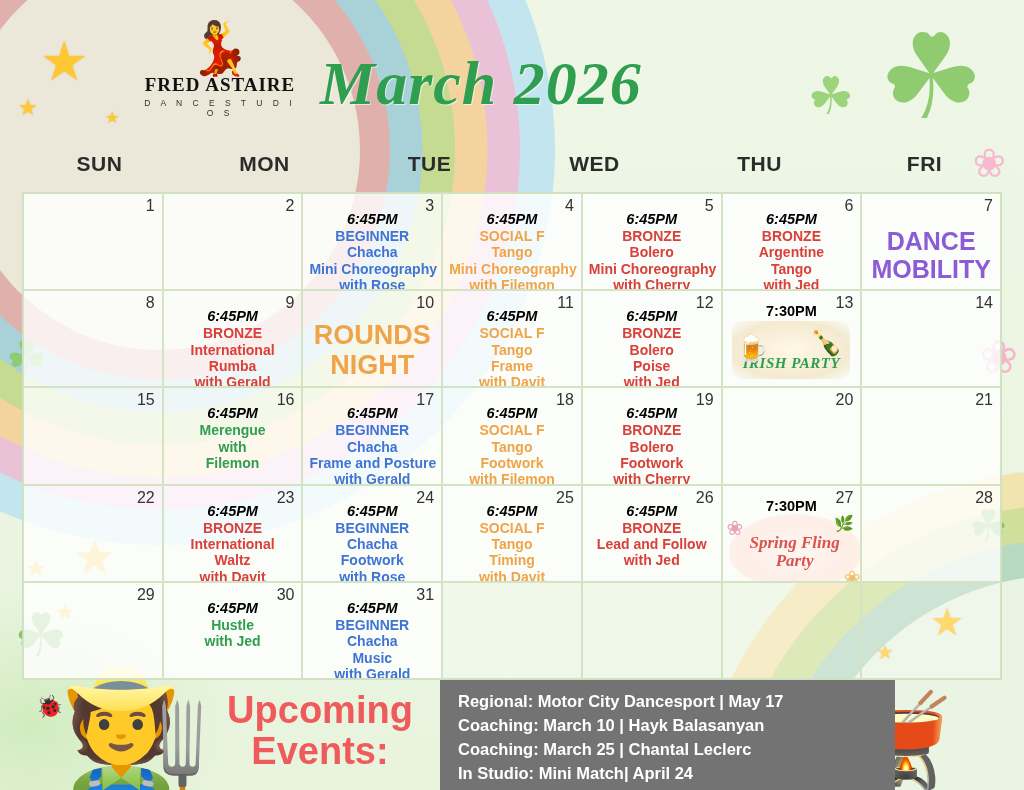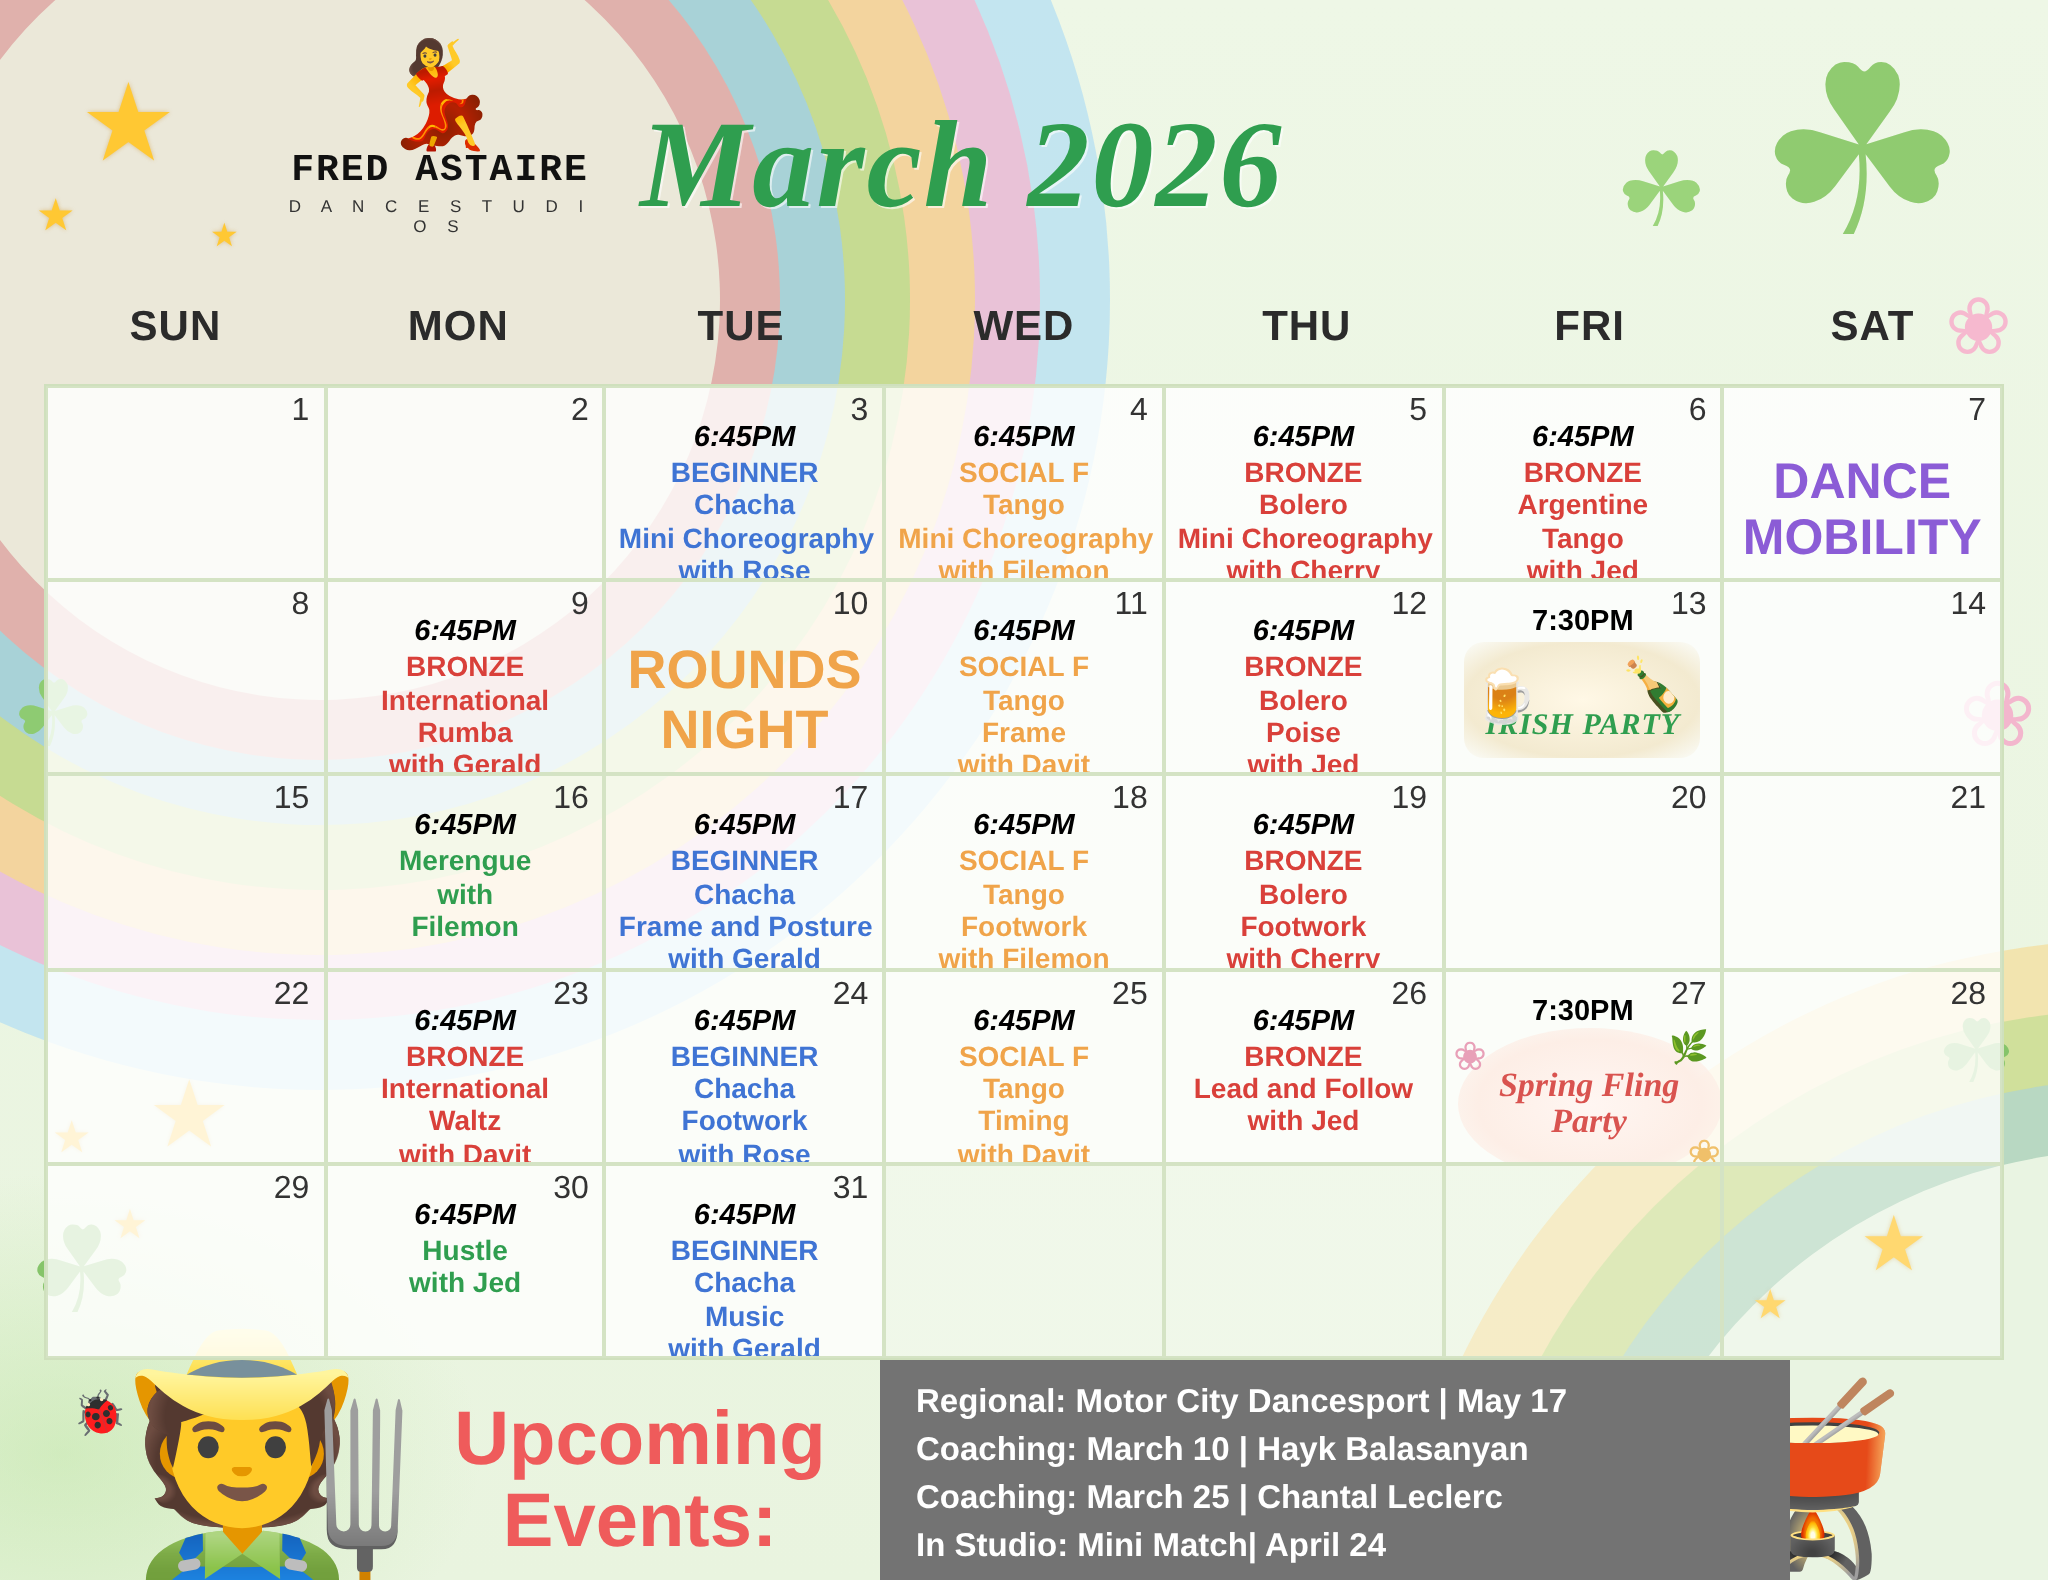--- a/index.html
+++ b/index.html
@@ -47,21 +47,21 @@
     transform: rotate(14deg);
   }
 
   
   #header { position: absolute; left:0; top:0; width:1024px; height:150px; }
   #logo {
     position: absolute; left: 140px; top: 22px; width: 160px; text-align: center;
   }
   #logo .couple { font-size: 52px; line-height: 52px; color: #111; }
   #logo .brand {
-    font-family: Liberation Mono, monospace;
+    font-family: Liberation Serif, serif;
     font-size: 19px; letter-spacing: 1px; color: #111; font-weight: bold;
   }
   #logo .sub {
     font-family: "Liberation Sans", sans-serif;
     font-size: 8.5px; letter-spacing: 4px; color: #333; margin-top: 2px;
   }
   #title {
     position: absolute; left: 320px; top: 48px; width: 470px;
     text-align: left;
     font-family: "Liberation Serif", serif;
@@ -165,21 +165,21 @@
     font-style: italic; font-weight: bold;
     font-size: 17px; color: #d9534f; text-align: center; line-height: 1.05;
   }
   .spring-badge .fl1 { position: absolute; left: -2px; top: 2px; font-size: 20px; color: #e8a0b8; }
   .spring-badge .fl2 { position: absolute; right: 0px; bottom: 0px; font-size: 20px; color: #f0c06a; }
   .spring-badge .fl3 { position: absolute; right: 6px; top: 0px; font-size: 16px; color: #9cc77a; }
 
   
   #footer { position: absolute; left: 0; top: 680px; width: 1024px; height: 110px; }
   #upcoming {
-    position: absolute; left: 205px; top: 20px; width: 230px;
+    position: absolute; left: 205px; top: 10px; width: 230px;
     text-align: center;
     font-size: 38px; font-weight: bold; color: #ef5b5b;
     line-height: 1.08;
     font-family: "Liberation Sans", sans-serif;
   }
   #events-box {
     position: absolute; left: 440px; top: 0px; width: 455px; height: 110px;
     background: #737373;
     padding: 10px 0 0 18px;
   }
@@ -246,21 +246,20 @@
   <span class="blossom-tr">❀</span>
 </div>
 
 <div id="weekdays">
   <div>SUN</div>
   <div>MON</div>
   <div>TUE</div>
   <div>WED</div>
   <div>THU</div>
   <div>FRI</div>
-  <div>SAT</div>
 </div>
 
 <div id="grid">
     <div class="cell">
       <div class="daynum">1</div>
     </div>
     <div class="cell">
       <div class="daynum">2</div>
     </div>
     <div class="cell">

